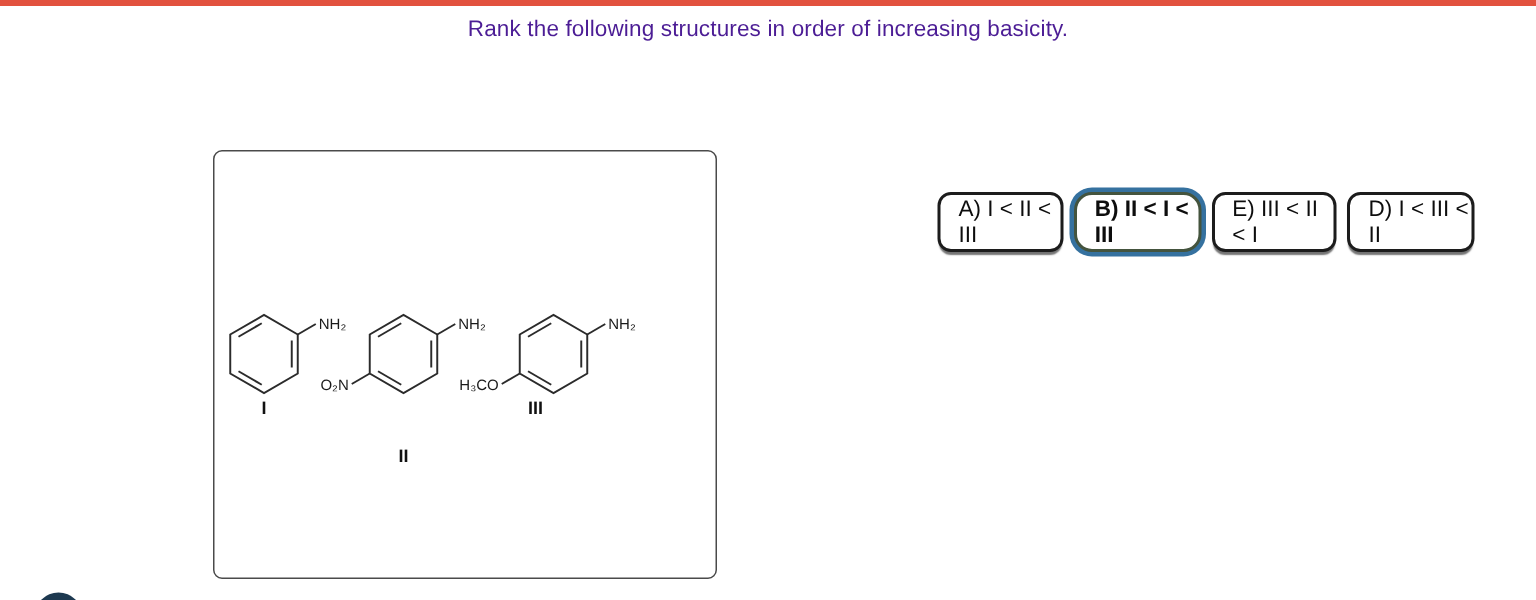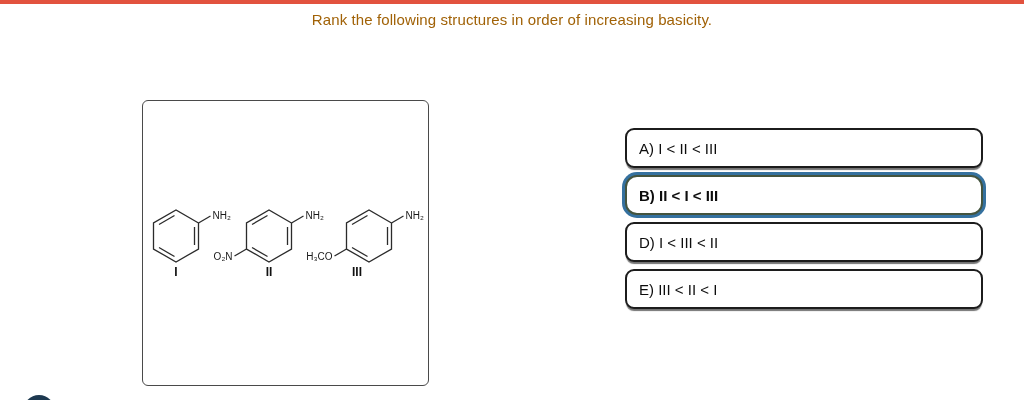--- a/index.html
+++ b/index.html
@@ -8,36 +8,36 @@
     --fab:#1d3950;
   }
   *{margin:0;padding:0;box-sizing:border-box;}
   html,body{width:1024px;height:400px;overflow:hidden;background:#ffffff;
     font-family:"Liberation Sans",sans-serif;color:#111;}
   .stage{position:relative;width:1024px;height:400px;background:#fff;}
 
   .top-bar{position:absolute;left:0;top:0;width:1024px;height:4px;background:var(--accent-bar);}
 
   .question{position:absolute;left:0;top:11px;width:1024px;text-align:center;
-    font-size:15px;color:#a16207;letter-spacing:0.1px;}
+    font-size:15px;color:#4c1d95;letter-spacing:0.1px;}
 
-  .structures-panel{position:absolute;left:142px;top:100px;width:287px;height:286px;
+  .structures-panel{position:absolute;left:142px;top:100px;width:336px;height:286px;
     border:1px solid #4a4a4a;border-radius:6px;background:#fff;}
   .structure-svg{position:absolute;overflow:visible;}
   .structure-svg line,.structure-svg polygon{stroke:#2b2b2b;stroke-width:1.3;fill:none;}
   .structure-svg text{font-family:"Liberation Sans",sans-serif;font-size:10px;fill:#1a1a1a;}
   .svg-1{left:-42px;top:89px;}
   .svg-2{left:51px;top:89px;}
   .svg-3{left:151px;top:89px;}
   .struct-label{position:absolute;width:40px;top:164px;text-align:center;
     font-size:12px;font-weight:bold;color:#111;}
-  .lbl-1{left:13px;} .lbl-2{left:106px;} .lbl-3{left:194px;}
+  .lbl-1{left:13px;} .lbl-2{left:106px;margin-top:32px;} .lbl-3{left:194px;}
 
   .options{position:absolute;left:625px;top:128px;width:358px;
-    display:flex;flex-direction:column;gap:7px;}
+    display:flex;flex-direction:row;gap:7px;}
   .option{height:40px;background:#fff;border:2px solid #1c1c1c;border-radius:9px;
     display:flex;align-items:center;padding-left:12px;font-size:15px;color:#0d0d0d;
     box-shadow:0 3px 1px -1px rgba(0,0,0,0.55);cursor:pointer;}
   .option.selected{font-weight:bold;border-color:#44543e;
     box-shadow:0 0 0 3px var(--selection-outline),0 3px 1px -1px rgba(0,0,0,0.55);border-radius:12px;}
 
   .fab{position:absolute;left:23px;top:395px;width:32px;height:32px;border-radius:50%;
     background:var(--fab);border:none;}
 </style>
 </head>
@@ -83,19 +83,19 @@
       <line x1="52.5" y1="59" x2="40.5" y2="66"></line>
       <text x="38.5" y="70" text-anchor="end">H₃CO</text>
     </svg>
     <div class="struct-label lbl-3">III</div>
 
   </div>
 
   <div class="options">
     <div class="option">A) I &lt; II &lt; III</div>
     <div class="option selected">B) II &lt; I &lt; III</div>
+    <div class="option">E) III &lt; II &lt; I</div>
     <div class="option">D) I &lt; III &lt; II</div>
-    <div class="option">E) III &lt; II &lt; I</div>
   </div>
 
   <button class="fab"></button>
 
 </div>
 
 </body></html>

